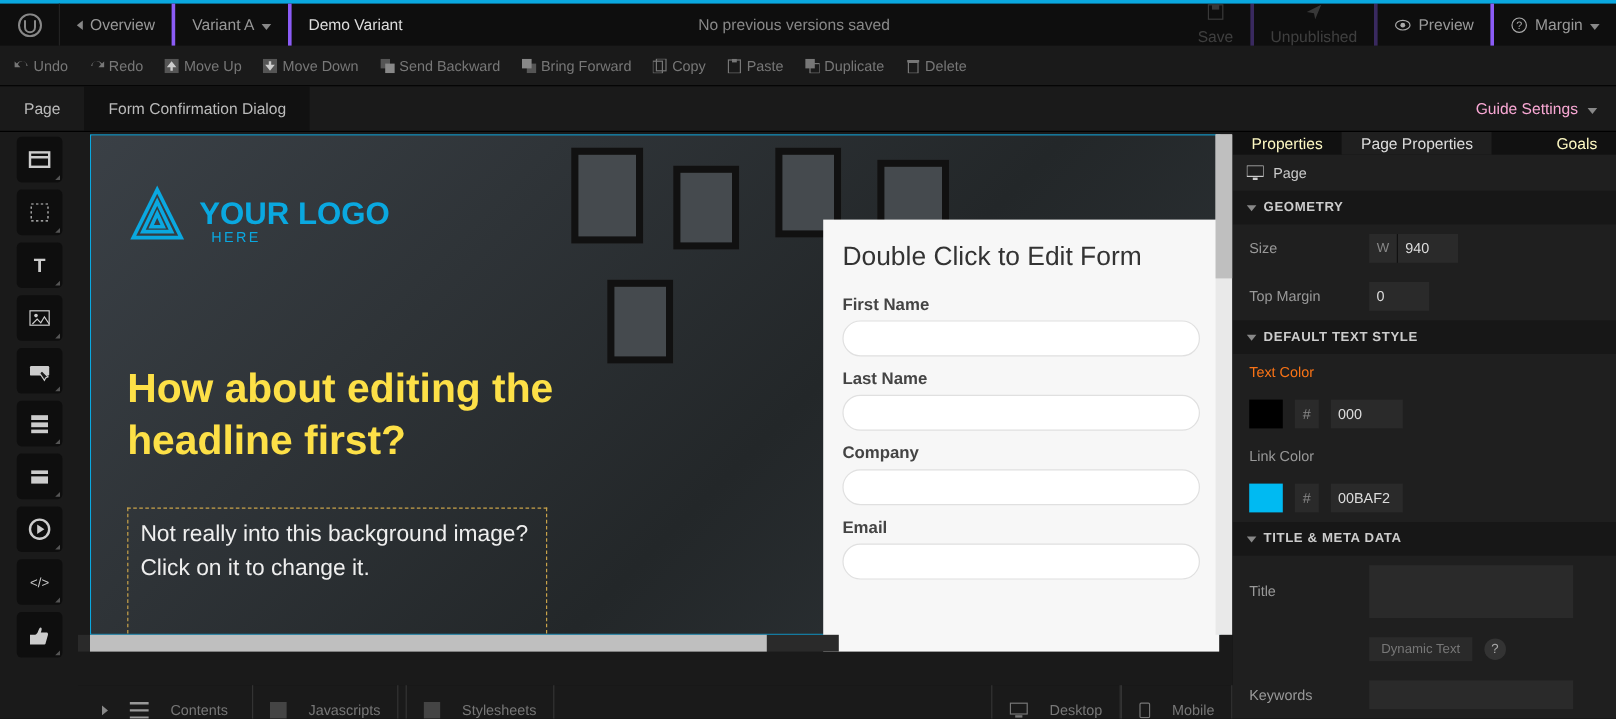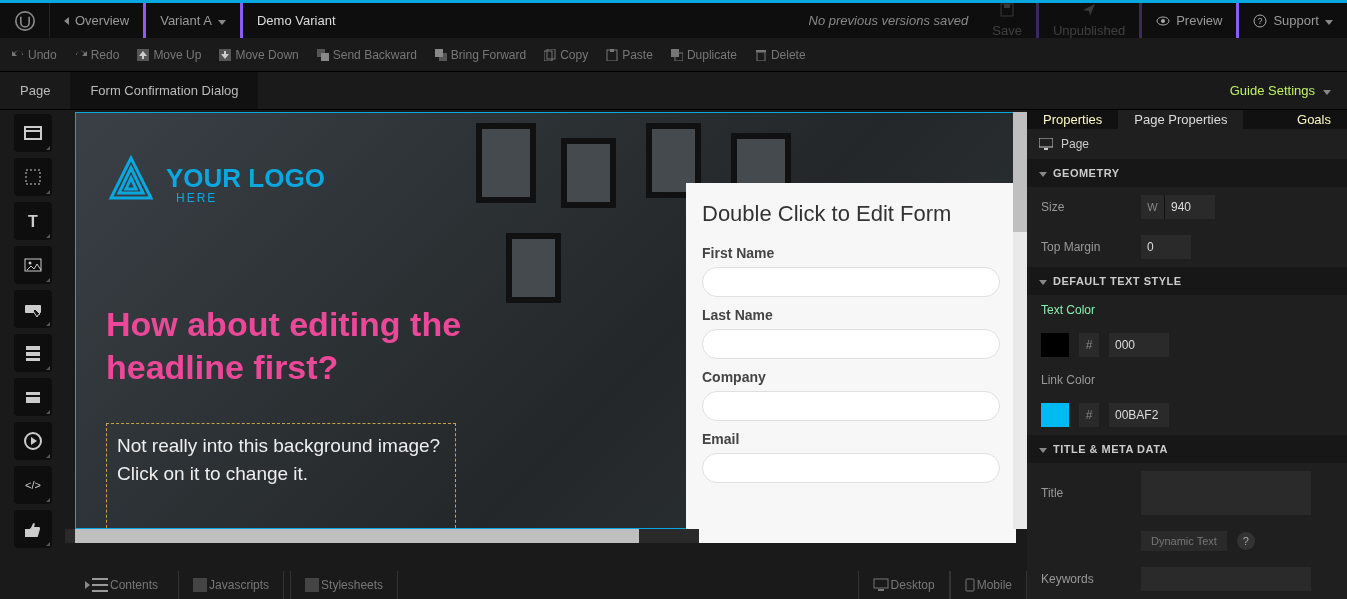--- a/index.html
+++ b/index.html
@@ -1,53 +1,53 @@
 <!DOCTYPE html>
 <html><head>
 <meta charset="utf-8">
 <style>
   * { margin:0; padding:0; box-sizing:border-box; font-family:"Segoe UI",Arial,sans-serif; }
   body { background:#111; color:#ccc; width:1347px; height:599px; overflow:hidden; position:relative; }
   .topbar { height:38px; background:#0e0e0e; border-top:3px solid #0aa8e0; display:flex; align-items:center; font-size:13px; color:#999; }
   .topbar .logo { width:50px; display:flex; align-items:center; justify-content:center; border-right:1px solid #222; height:100%; }
   .topbar .sec { padding:0 14px; height:100%; display:flex; align-items:center; border-right:3px solid #8b5cf6; gap:6px; white-space:nowrap; cursor:pointer; }
-  .topbar .status { flex:1; text-align:right; padding-right:10px; font-style:italic; color:#888;}
+  .topbar .status { flex:1; text-align:center; padding-right:10px; color:#888;}
   .topbar .dimmed { opacity:.35;flex-direction:column; }
   .topbar .sec svg { flex-shrink:0;}
   .toolbar2 { height:34px; background:#1a1a1a; display:flex; align-items:center; padding:0 12px; gap:18px; font-size:12px; color:#777; border-bottom:1px solid #000;}
   .toolbar2 .tbtn { display:flex; align-items:center; gap:4px; cursor:pointer;}
   .tabbar { height:38px; background:#1a1a1a; display:flex; align-items:center; border-bottom:1px solid #000;}
   .tabbar .tab { padding:0 20px; height:100%; display:flex; align-items:center; font-size:13px; color:#bbb; cursor:pointer;}
   .tabbar .tab.dark { background:#111;}
   .tabbar .spacer { flex:1;}
-  .tabbar .guide { padding:0 16px; font-size:13px; color:#bef264; display:flex; align-items:center; gap:8px; cursor:pointer;}
+  .tabbar .guide { padding:0 16px; font-size:13px; color:#f9a8d4; display:flex; align-items:center; gap:8px; cursor:pointer;}
   .main { display:flex; position:absolute; top:110px; bottom:0; left:0; right:0;}
   .leftcol { width:65px; background:#1a1a1a; display:flex; flex-direction:column; align-items:center; padding-top:4px; gap:6px;}
   .leftcol .tool { width:38px; height:38px; background:#0e0e0e; border-radius:4px; display:flex; align-items:center; justify-content:center; position:relative; cursor:pointer;}
   .leftcol .tool::after { content:""; position:absolute; right:2px; bottom:2px; width:0;height:0;border-left:4px solid transparent; border-bottom:4px solid #555;}
   .canvasCol { flex:1; background:#1a1a1a; position:relative; display:flex; flex-direction:column;}
   .canvasArea { flex:1; position:relative; overflow:hidden; background:#1a1a1a;}
   .page { position:absolute; left:10px; top:2px; right:10px; bottom:42px; background:#2f3438; border:1px solid #0aa8e0;}
   .pagebg { position:absolute; inset:0; background:linear-gradient(135deg,#3a4046 0%, #232729 60%, #30363a 100%);}
   .pagebg .frame{position:absolute;border:6px solid #111;background:#454a4e;}
   .logoArea{position:absolute; left:30px; top:40px; color:#0aa8e0; font-weight:800; font-size:26px; display:flex; align-items:center; gap:10px;}
   .logoArea .mark{width:50px;height:50px;}
   .logoSub{position:absolute;left:100px;top:78px;color:#0aa8e0;font-size:12px;letter-spacing:2px;}
-  .headline{position:absolute; left:30px; top:190px; color:#ec4899; font-size:34px; font-weight:800; line-height:1.25; max-width:380px;}
+  .headline{position:absolute; left:30px; top:190px; color:#fde047; font-size:34px; font-weight:800; line-height:1.25; max-width:380px;}
   .subtext{position:absolute; left:30px; top:310px; width:350px; height:110px; border:1px dashed #c9a34a; padding:8px 10px; color:#eee; font-size:19px; line-height:1.45;}
   .formcard{position:absolute; right:0; top:70px; width:330px; height:360px; background:#f7f7f7; padding:18px 16px;}
   .formcard h2{font-size:22px; font-weight:500; color:#333; margin-bottom:18px;}
   .formcard label{display:block;font-size:14px;color:#444;font-weight:600;margin:10px 0 6px;}
   .formcard .inp{width:100%;height:30px;border-radius:15px;background:#fff;border:1px solid #e0e0e0;}
   .hscroll{position:absolute;left:0;right:328px;bottom:28px;height:14px;background:#2a2a2a;}
   .hscroll .thumb{position:absolute;left:10px;top:0;right:60px;bottom:0;background:#bfbfbf;}
   .vscroll{position:absolute;top:2px;right:0;width:14px;bottom:42px;background:#e9e9e9;}
   .vscroll .thumb{position:absolute;left:0;right:0;top:0;height:120px;background:#bfbfbf;}
   .bottombar{height:28px;background:#1a1a1a;display:flex;align-items:center;padding:0 6px;gap:6px;font-size:12px;color:#777;position:relative;}
-  .bottombar .btab{display:flex;align-items:center;gap:2px;padding:0 14px;height:100%;cursor:pointer;}
+  .bottombar .btab{display:flex;align-items:flex-end;gap:18px;padding:0 14px;height:100%;cursor:pointer;}
   .bottombar .borderbox{border-left:1px solid #333;border-right:1px solid #333;}
   .bottombar .rightside{position:absolute;right:0;display:flex;height:100%;}
   .rightpanel{width:320px;background:#1f1f1f;display:flex;flex-direction:column;font-size:12px;color:#bbb;}
   .ptabs{height:38px;display:flex;background:#111;}
   .ptab{flex:0 0 auto;padding:0 16px;display:flex;align-items:center;color:#fef9c3;font-size:13px;cursor:pointer;}
   .ptab.active{background:#1f1f1f;color:#ddd;}
   .psection-title{background:#171717;padding:8px 12px;font-size:11px;font-weight:700;letter-spacing:.5px;color:#ccc;display:flex;align-items:center;gap:6px;}
   .prow{display:flex;align-items:center;padding:8px 14px;gap:10px;}
   .prow .lbl{width:90px;color:#999;}
   .inputBox{background:#2a2a2a;border:none;color:#ddd;height:24px;padding:0 6px;font-size:12px;}
@@ -103,21 +103,21 @@
         <ellipse cx="7" cy="7" rx="6" ry="4" fill="none" stroke="#aaa"></ellipse>
         <circle cx="7" cy="7" r="2" fill="#aaa"></circle>
       </svg>
     <span>Preview</span>
   </div>
   <div class="sec" style="border-right:none">
     <svg width="14" height="14">
         <circle cx="7" cy="7" r="6" fill="none" stroke="#aaa"></circle>
         <text x="7" y="10" text-anchor="middle" font-size="9" fill="#aaa">?</text>
       </svg>
-    <span>Support</span>
+    <span>Margin</span>
     <span class="chev"></span>
   </div>
 </div>
 
 <div class="toolbar2">
   <div class="tbtn">
       <svg width="12" height="12">
         <path d="M11 6A5 5 0 002 4L0 2v5h5L3 5a3.5 3.5 0 017 1" fill="#777"></path>
       </svg>
       <span>Undo</span>
@@ -361,21 +361,21 @@
     </div>
     <div class="prow">
       <div class="lbl">Top Margin</div>
       <input class="inputBox" style="width: 50px;" value="0">
     </div>
     <div class="psection-title">
         <span class="chev"></span>
         <span>DEFAULT TEXT STYLE</span>
       </div>
     <div class="prow" style="flex-wrap:wrap">
-      <div style="width:100%;color:#86efac;margin-bottom:6px">Text Color</div>
+      <div style="width:100%;color:#f97316;margin-bottom:6px">Text Color</div>
       <div class="swatch" style="background:#000"></div>
       <div class="hash">#</div>
       <input class="inputBox" style="width: 60px;" value="000">
     </div>
     <div class="prow" style="flex-wrap:wrap">
       <div style="width:100%;color:#999;margin-bottom:6px">Link Color</div>
       <div class="swatch" style="background:#00BAF2"></div>
       <div class="hash">#</div>
       <input class="inputBox" style="width: 60px;" value="00BAF2">
     </div>

